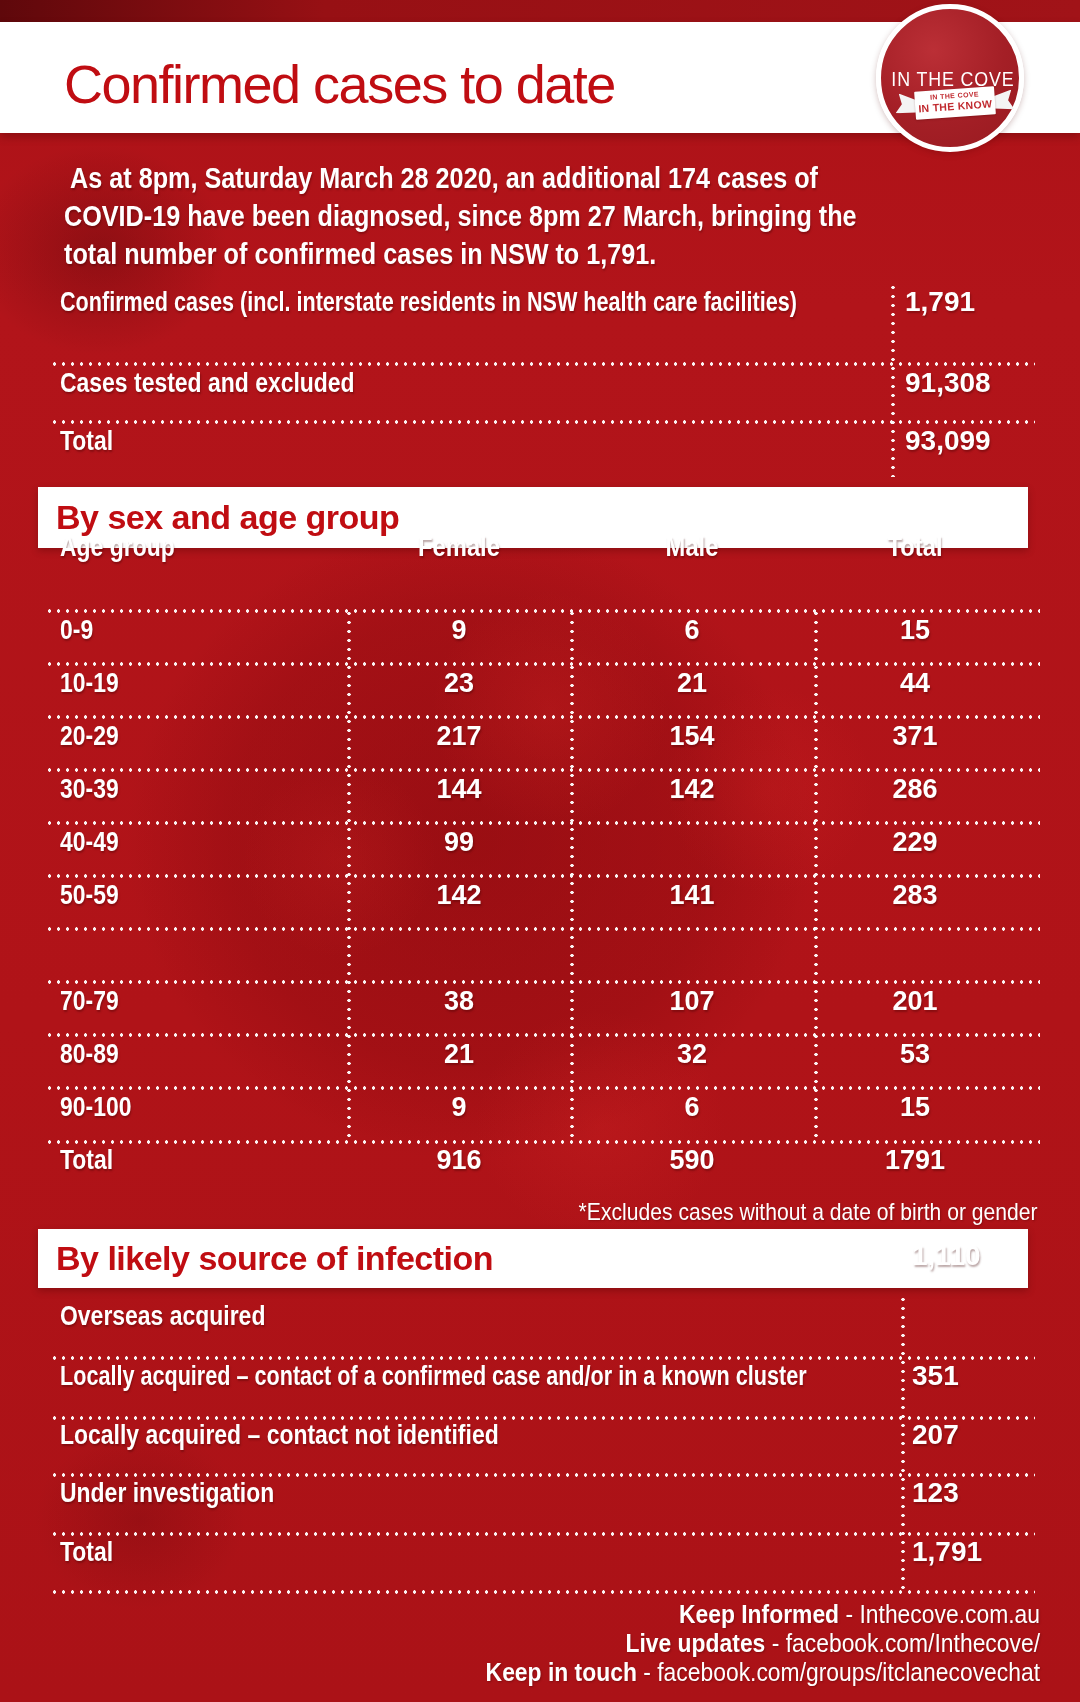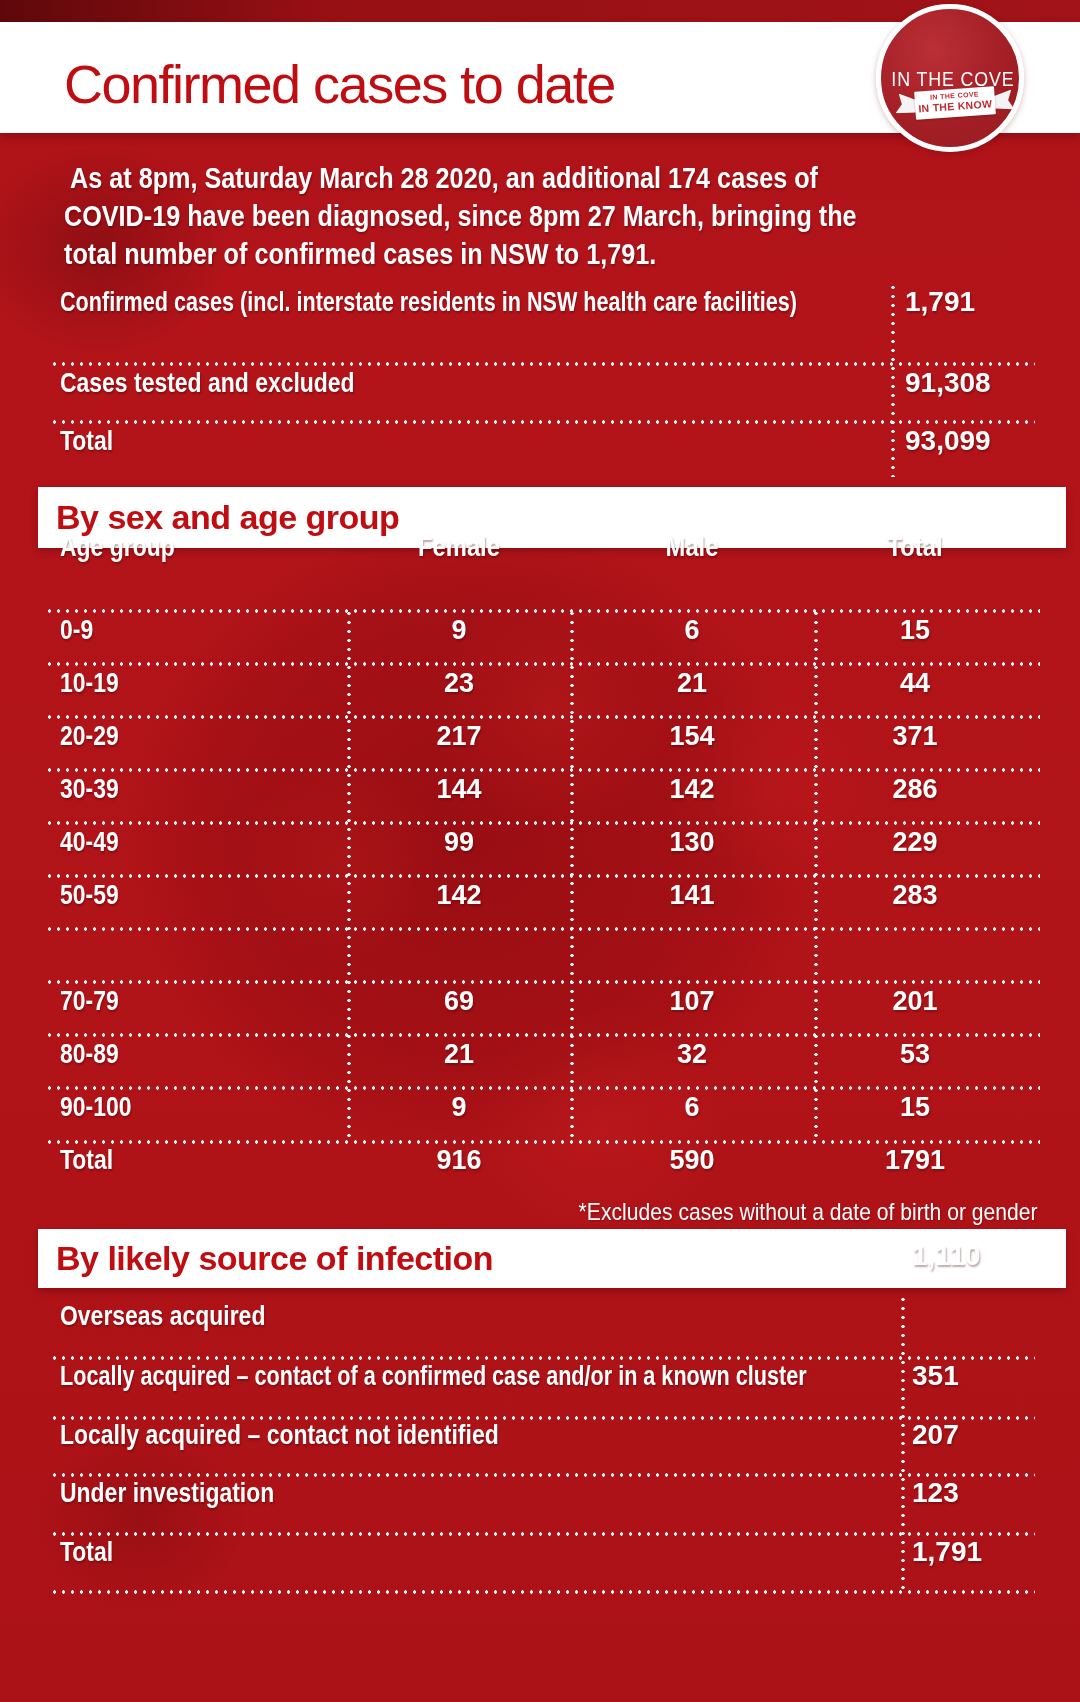--- a/index.html
+++ b/index.html
@@ -49,21 +49,21 @@
   .dot-h{position:absolute;height:4px;pointer-events:none;
     background-image:radial-gradient(circle,rgba(255,255,255,.95) 1.5px,rgba(255,255,255,0) 1.9px);
     background-size:9px 4px;background-repeat:repeat-x;background-position:left center;}
   .dot-v{position:absolute;width:4px;pointer-events:none;
     background-image:radial-gradient(circle,rgba(255,255,255,.95) 1.5px,rgba(255,255,255,0) 1.9px);
     background-size:4px 9px;background-repeat:repeat-y;background-position:center top;}
 
   .s-label{position:absolute;left:60px;font-size:27px;height:32px;line-height:32px;}
   .s-value{position:absolute;left:905px;font-size:28px;height:32px;line-height:32px;}
 
-  .banner{position:absolute;left:38px;width:990px;background:#fff;box-shadow:0 3px 7px rgba(60,0,0,.30);padding-left:38px;}
+  .banner{position:absolute;left:38px;width:990px;background:#fff;box-shadow:0 3px 7px rgba(60,0,0,.30);}
   .banner-text{position:absolute;left:18px;top:0;bottom:0;display:flex;align-items:center;
     font-size:34px;font-weight:bold;color:#c00d12;letter-spacing:-.5px;white-space:nowrap;}
 
   .age-hdr,.age-row{position:absolute;left:0;width:1080px;height:34px;font-size:27px;font-weight:bold;}
   .cell-age{position:absolute;left:60px;height:34px;line-height:34px;}
   .cell-f{position:absolute;left:348px;width:222px;text-align:center;height:34px;line-height:34px;}
   .cell-m{position:absolute;left:570px;width:244px;text-align:center;height:34px;line-height:34px;}
   .cell-t{position:absolute;left:814px;width:202px;text-align:center;height:34px;line-height:34px;}
   .num{text-shadow:1px 2px 2px rgba(60,0,0,.35);}
 
@@ -168,32 +168,31 @@
   </div>
   <div class="age-row wtxt" style="top:772px">
     <div class="cell-age sx-l">30-39</div>
     <div class="cell-f num">144</div>
     <div class="cell-m num">142</div>
     <div class="cell-t num">286</div>
   </div>
   <div class="age-row wtxt" style="top:825px">
     <div class="cell-age sx-l">40-49</div>
     <div class="cell-f num">99</div>
-    <div class="cell-m num">130</div>
     <div class="cell-t num">229</div>
   </div>
   <div class="age-row wtxt" style="top:878px">
     <div class="cell-age sx-l">50-59</div>
     <div class="cell-f num">142</div>
     <div class="cell-m num">141</div>
     <div class="cell-t num">283</div>
   </div>
   <div class="age-row wtxt" style="top:984px">
     <div class="cell-age sx-l">70-79</div>
-    <div class="cell-f num">69</div>
+    <div class="cell-f num">38</div>
     <div class="cell-m num">107</div>
     <div class="cell-t num">201</div>
   </div>
   <div class="age-row wtxt" style="top:1037px">
     <div class="cell-age sx-l">80-89</div>
     <div class="cell-f num">21</div>
     <div class="cell-m num">32</div>
     <div class="cell-t num">53</div>
   </div>
   <div class="age-row wtxt" style="top:1090px">
@@ -225,14 +224,19 @@
   <div class="src-value wtxt" style="top:1418px">207</div>
   <div class="dot-h" style="left:50px;top:1473px;width:985px"></div>
   <div class="src-label wtxt sx-l" style="top:1476px">Under investigation</div>
   <div class="src-value wtxt" style="top:1476px">123</div>
   <div class="dot-h" style="left:50px;top:1532px;width:985px"></div>
   <div class="src-label wtxt sx-l" style="top:1535px">Total</div>
   <div class="src-value wtxt" style="top:1535px">1,791</div>
   <div class="dot-h" style="left:50px;top:1590px;width:985px"></div>
   <div class="dot-v" style="left:901px;top:1295px;height:296px"></div>
 
+  <div class="footer">
+    <div class="f-line"><span class="f-bold">Keep Informed</span><span class="f-rest"> - Inthecove.com.au</span></div>
+    <div class="f-line"><span class="f-bold">Live updates</span><span class="f-rest"> - facebook.com/Inthecove/</span></div>
+    <div class="f-line"><span class="f-bold">Keep in touch</span><span class="f-rest"> - facebook.com/groups/itclanecovechat</span></div>
+  </div>
 
 </div>
 
 </body></html>

